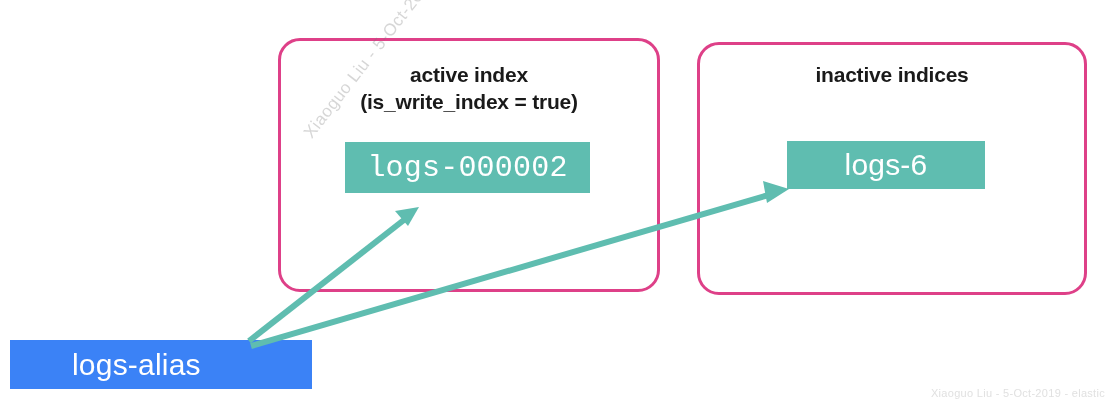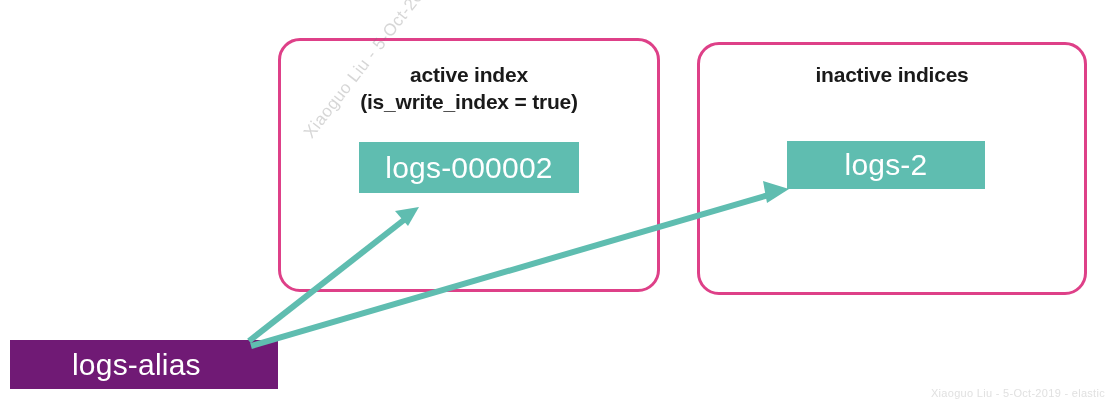--- a/index.html
+++ b/index.html
@@ -59,38 +59,39 @@
     background: #5fbdb0;
     color: #ffffff;
     display: flex;
     align-items: center;
     justify-content: center;
     font-size: 30px;
     line-height: 1;
     letter-spacing: 0.2px;
   }
   #index-logs-000002 {
-    left: 359px;
+    left: 345px;
     top: 142px;
-    width: 220px;
+    width: 245px;
     height: 51px;
+    font-family: Liberation Mono, monospace;
   }
   #index-logs-1 {
     left: 787px;
     top: 141px;
     width: 198px;
     height: 48px;
   }
   #alias-box {
     position: absolute;
     left: 10px;
     top: 340px;
-    width: 268px;
+    width: 302px;
     height: 49px;
-    background: #701a75;
+    background: #3b82f6;
     color: #ffffff;
     display: flex;
     align-items: center;
     font-size: 30px;
     line-height: 1;
     padding-left: 62px;
     box-sizing: border-box;
     letter-spacing: 0.2px;
   }
   #arrow-layer {
@@ -133,21 +134,21 @@
     <div class="group-title" id="title-active">active index
 (is_write_index = true)</div>
   </div>
 
   <div class="group-box" id="group-inactive">
     <div class="group-title" id="title-inactive">inactive indices</div>
   </div>
 
   <div class="index-box" id="index-logs-000002">logs-000002</div>
 
-  <div class="index-box" id="index-logs-1">logs-2</div>
+  <div class="index-box" id="index-logs-1">logs-6</div>
 
   <div id="alias-box">logs-alias</div>
 
   <svg id="arrow-layer" viewBox="0 0 1113 403">
     <g>
       <line x1="249" y1="341" x2="409" y2="216" stroke="#5fbdb0" stroke-width="6" stroke-linecap="butt"></line>
       <polygon points="419,207 395,211 408,226" fill="#5fbdb0"></polygon>
     </g>
     <g>
       <line x1="251" y1="346" x2="772" y2="194" stroke="#5fbdb0" stroke-width="6" stroke-linecap="butt"></line>

